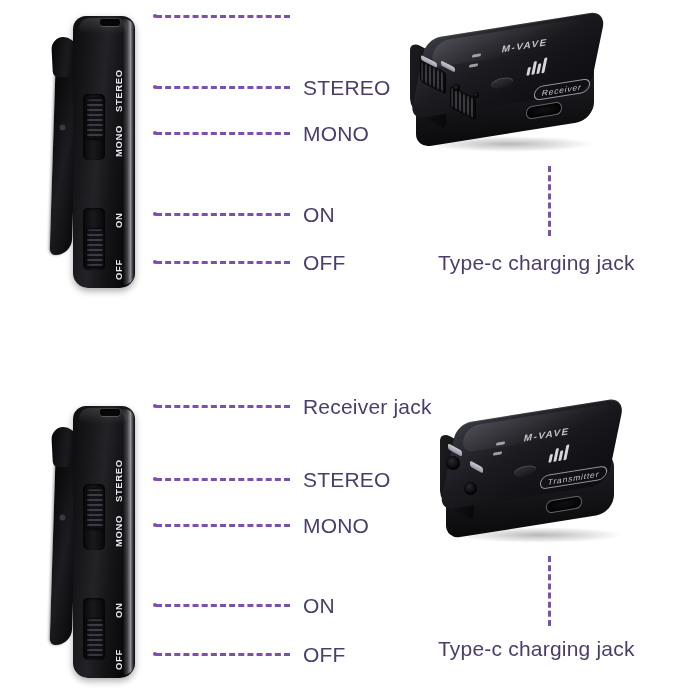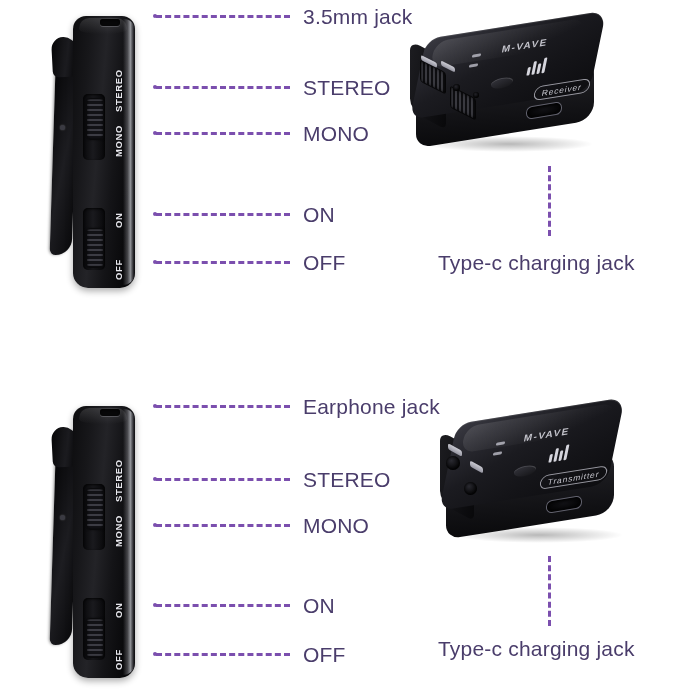--- a/index.html
+++ b/index.html
@@ -381,21 +381,20 @@
 
     <div class="leader-dot" style="left:153px; top:131px;"></div>
     <div class="leader-h" style="left:156px; top:133px; width:134px;"></div>
 
     <div class="leader-dot" style="left:153px; top:212px;"></div>
     <div class="leader-h" style="left:156px; top:214px; width:134px;"></div>
 
     <div class="leader-dot" style="left:153px; top:260px;"></div>
     <div class="leader-h" style="left:156px; top:262px; width:134px;"></div>
 
-    <span class="callout-label" style="left:303px; top:6px;">3.5mm jack</span>
     <span class="callout-label" style="left:303px; top:77px;">STEREO</span>
     <span class="callout-label" style="left:303px; top:123px;">MONO</span>
     <span class="callout-label" style="left:303px; top:204px;">ON</span>
     <span class="callout-label" style="left:303px; top:252px;">OFF</span>
 
     <div class="box-device" style="left:410px; top:26px; width:196px; height:120px;">
 
       <div class="bx-shadow"></div>
       <div class="bx-front"></div>
       <div class="bx-left"></div>
@@ -470,21 +469,21 @@
 
     <div class="leader-dot" style="left:153px; top:133px;"></div>
     <div class="leader-h" style="left:156px; top:135px; width:134px;"></div>
 
     <div class="leader-dot" style="left:153px; top:213px;"></div>
     <div class="leader-h" style="left:156px; top:215px; width:134px;"></div>
 
     <div class="leader-dot" style="left:153px; top:262px;"></div>
     <div class="leader-h" style="left:156px; top:264px; width:134px;"></div>
 
-    <span class="callout-label" style="left:303px; top:6px;">Earphone jack</span>
+    <span class="callout-label" style="left:303px; top:6px;">Receiver jack</span>
     <span class="callout-label" style="left:303px; top:79px;">STEREO</span>
     <span class="callout-label" style="left:303px; top:125px;">MONO</span>
     <span class="callout-label" style="left:303px; top:205px;">ON</span>
     <span class="callout-label" style="left:303px; top:254px;">OFF</span>
 
     <div class="box-device" style="left:440px; top:22px; width:196px; height:125px;">
 
       <div class="bx-shadow"></div>
       <div class="bx-front" style="left:6px; top:52px; width:168px; height:62px;"></div>
       <div class="bx-left" style="left:0px; top:28px; width:34px; height:72px;"></div>

